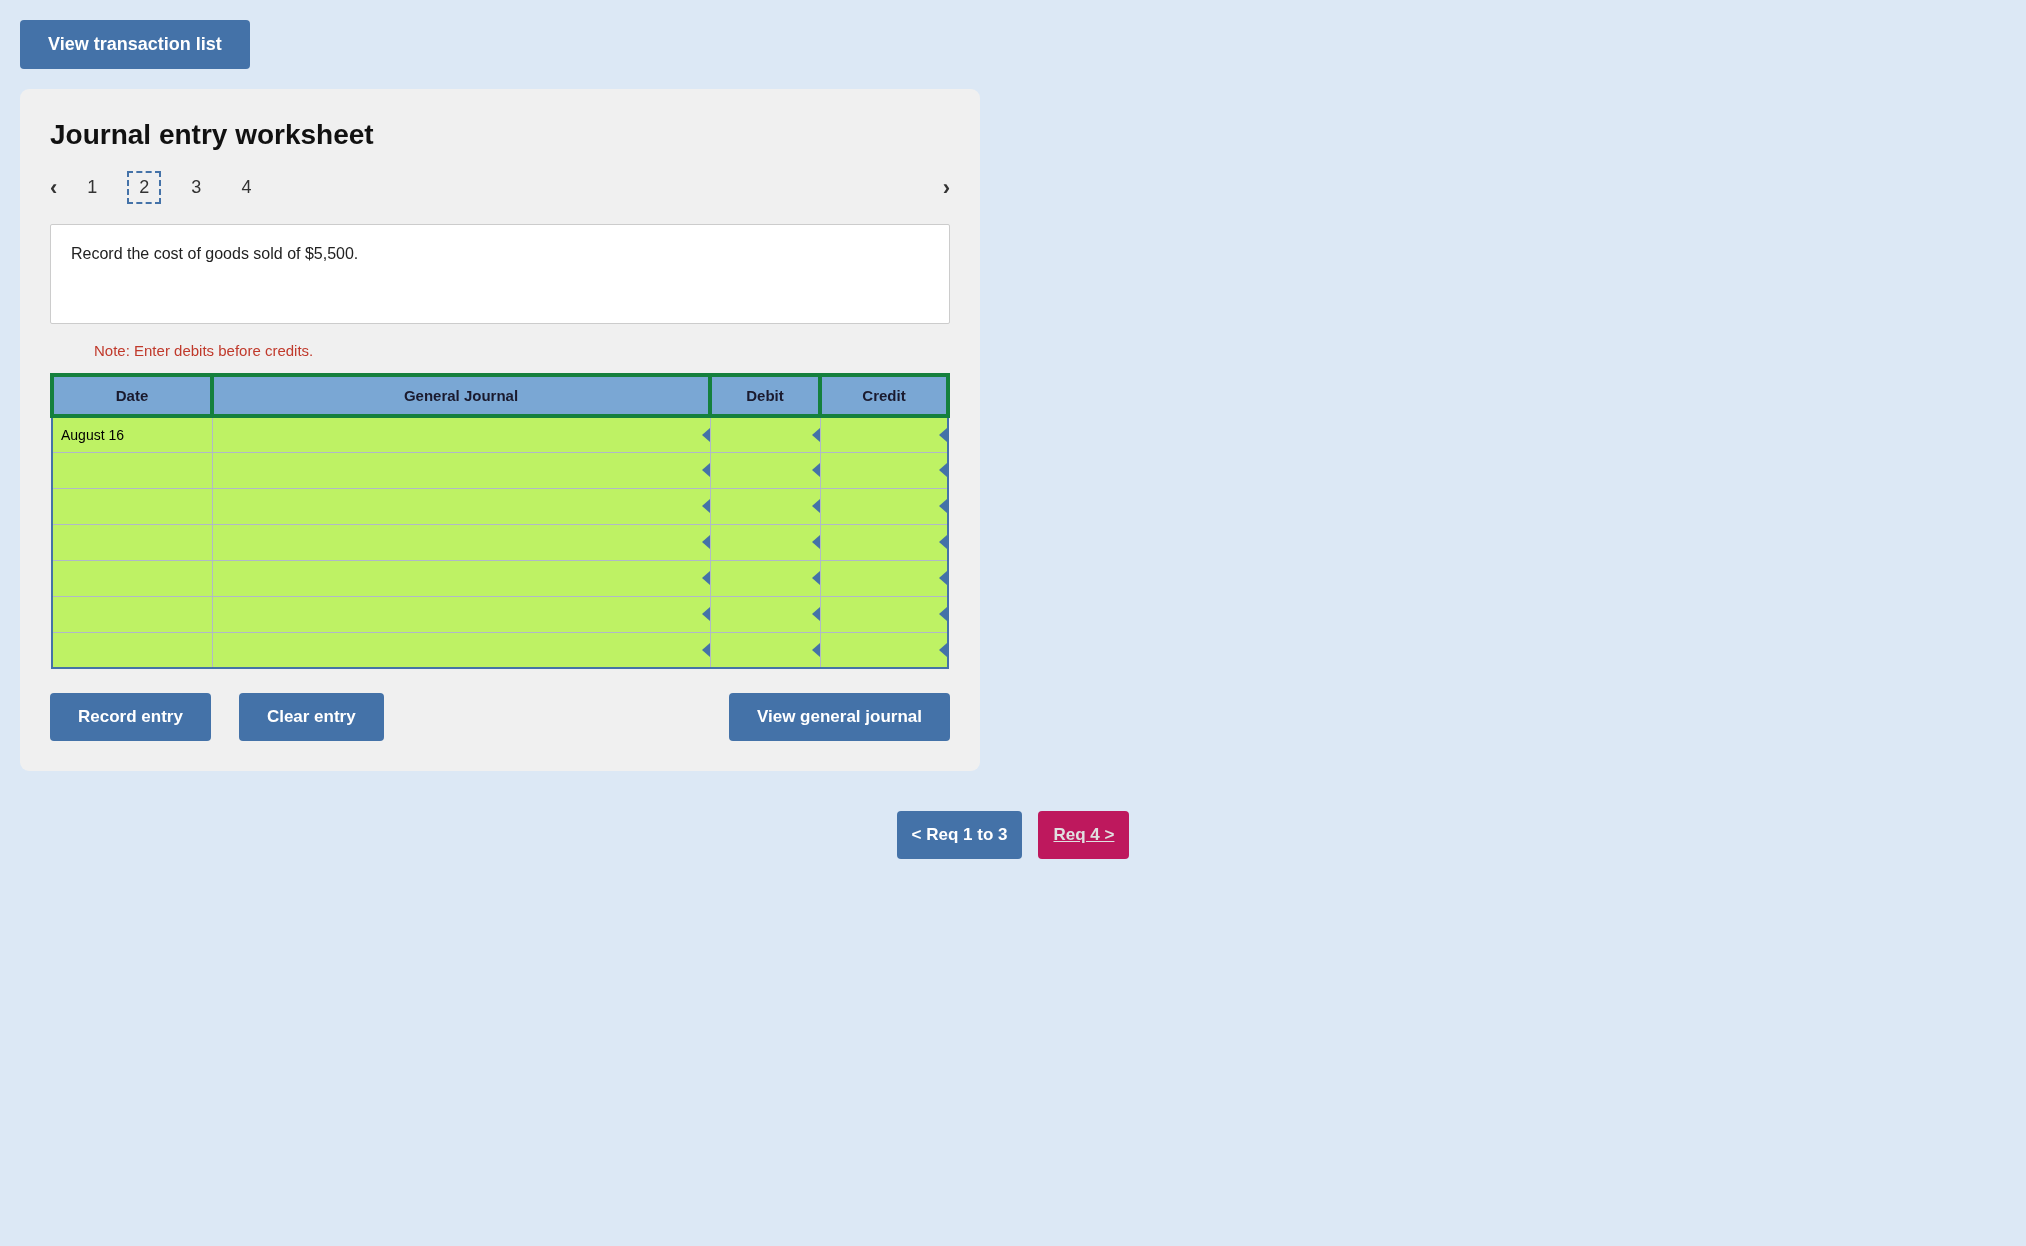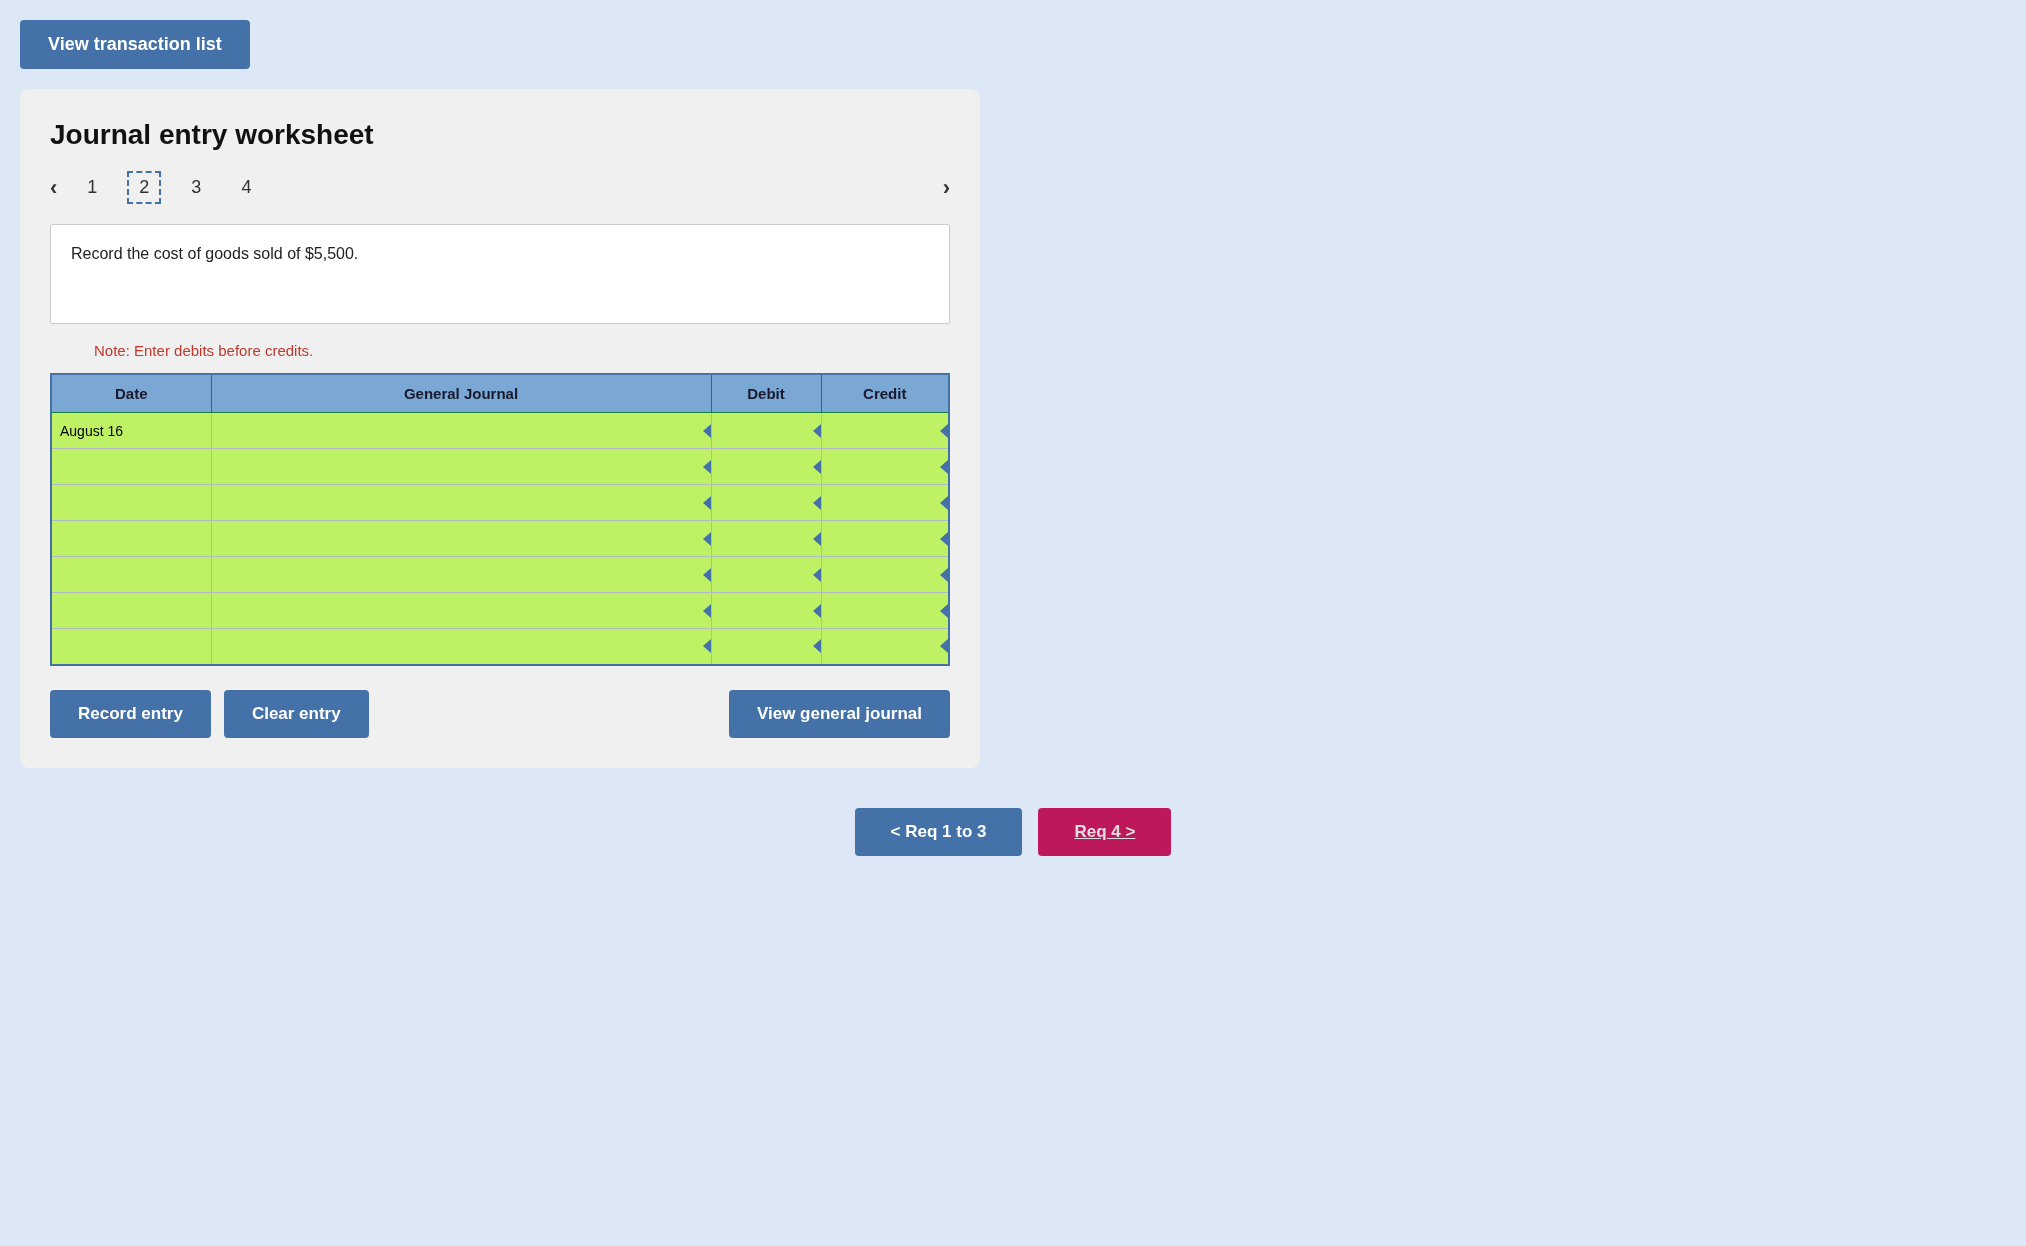--- a/index.html
+++ b/index.html
@@ -79,21 +79,21 @@
       border-collapse: collapse;
       margin-bottom: 24px;
       border: 2px solid #4472a8;
     }
     .journal-table th {
       background: #7aa7d4;
       color: #1a1a2e;
       font-weight: bold;
       padding: 10px 24px;
       text-align: center;
-      border: 1px solid #15803d;
+      border: 4px solid #15803d;
       font-size: 15px;
     }
     .journal-table td {
       background: #bef264;
       border: 1px solid #b0b8c8;
       padding: 0;
       height: 36px;
     }
     .journal-table td input {
       width: 100%;
@@ -117,21 +117,21 @@
       top: 50%;
       transform: translateY(-50%);
       width: 0;
       height: 0;
       border-top: 7px solid transparent;
       border-bottom: 7px solid transparent;
       border-right: 8px solid #4472a8;
     }
     .buttons-row {
       display: flex;
-      gap: 13px;
+      gap: 28px;
       align-items: flex-end;
     }
     .record-btn, .clear-btn, .view-journal-btn {
       padding: 14px 28px;
       font-size: 17px;
       font-weight: bold;
       border: none;
       border-radius: 4px;
       cursor: pointer;
       color: white;
@@ -146,21 +146,21 @@
       background: #4472a8;
       margin-left: auto;
     }
     .bottom-nav {
       display: flex;
       justify-content: center;
       gap: 16px;
       margin-top: 40px;
     }
     .req-btn {
-      padding: 14px 36px;
+      padding: 14px 15px;
       font-size: 17px;
       font-weight: bold;
       border: none;
       border-radius: 4px;
       cursor: pointer;
       color: white;
     }
     .req-btn-active {
       background: #4472a8;
     }

